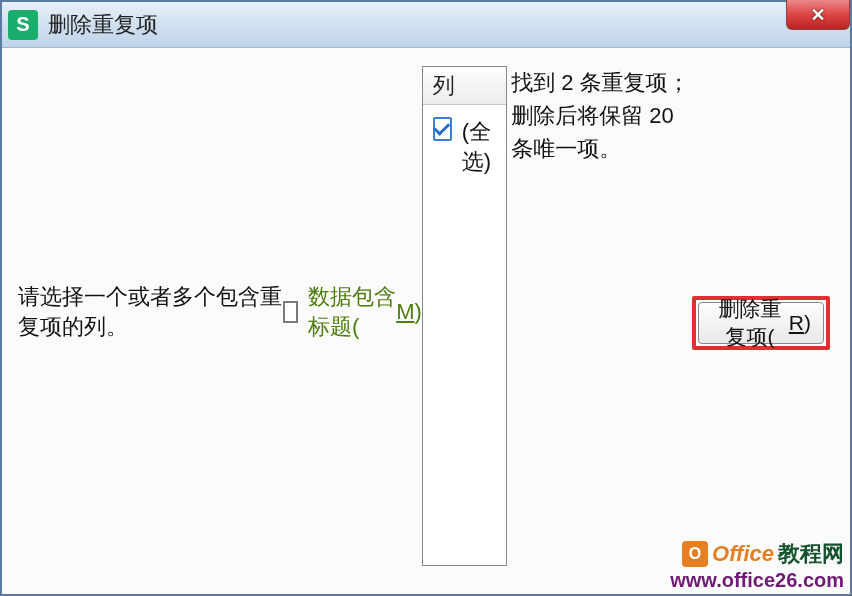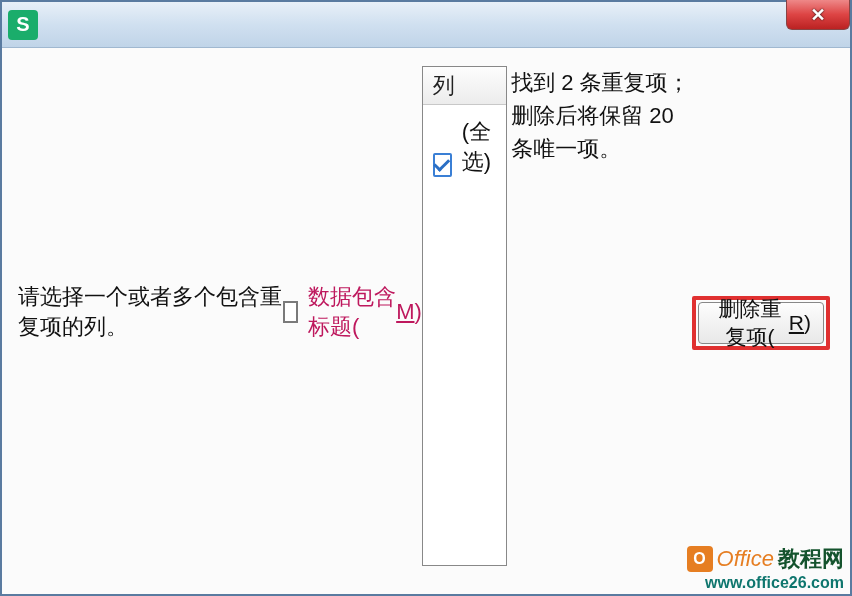--- a/index.html
+++ b/index.html
@@ -78,21 +78,21 @@
       margin-bottom: 26px;
     }
     .instruction {
       font-size: 22px;
       color: #111;
     }
     .header-check {
       display: flex;
       align-items: center;
       font-size: 22px;
-      color: #be185d;
+      color: #4d7c0f;
     }
     .header-check .cb {
       width: 22px;
       height: 22px;
       border: 2px solid #7a7a7a;
       background: #fff;
       margin-right: 10px;
     }
     .header-check .ul {
       text-decoration: underline;
@@ -114,21 +114,21 @@
       padding-left: 10px;
       font-size: 22px;
       color: #222;
     }
     .list-body {
       flex: 1;
       padding: 12px 10px;
     }
     .list-item {
       display: flex;
-      align-items: flex-end;
+      align-items: flex-start;
       margin-bottom: 24px;
       font-size: 22px;
       color: #111;
     }
     .checkbox {
       width: 24px;
       height: 24px;
       border: 2px solid #3a7fd5;
       border-radius: 2px;
       background: #fff;
@@ -199,30 +199,31 @@
       height: 26px;
       background: #e67e22;
       border-radius: 4px;
       display: inline-flex;
       align-items: center;
       justify-content: center;
       color: #fff;
       font-weight: bold;
       font-size: 16px;
     }
-    .wm-office { color: #e67e22; font-size: 22px; font-weight: normal; font-style: italic; }
+    .wm-office { color: #e67e22; font-size: 22px; font-weight: bold; font-style: italic; }
     .wm-cn { color: #14532d; font-size: 22px; font-weight: bold; }
-    .wm-url { color: #0f766e; font-size: 16px; font-weight: bold; }
+    .wm-url { color: #701a75; font-size: 20px; font-weight: bold; }
   </style>
 </head>
 <body>
 
 <div class="window">
   <div class="titlebar">
     <div class="app-icon">S</div>
+    <div class="window-title">删除重复项</div>
     <div class="close-btn">✕</div>
   </div>
 
   <div class="content">
     <div class="top-row">
       <div class="instruction">请选择一个或者多个包含重复项的列。</div>
       <label class="header-check">
         <span class="cb"></span>
         <span>数据包含标题(</span>
           <span class="ul">M</span>

